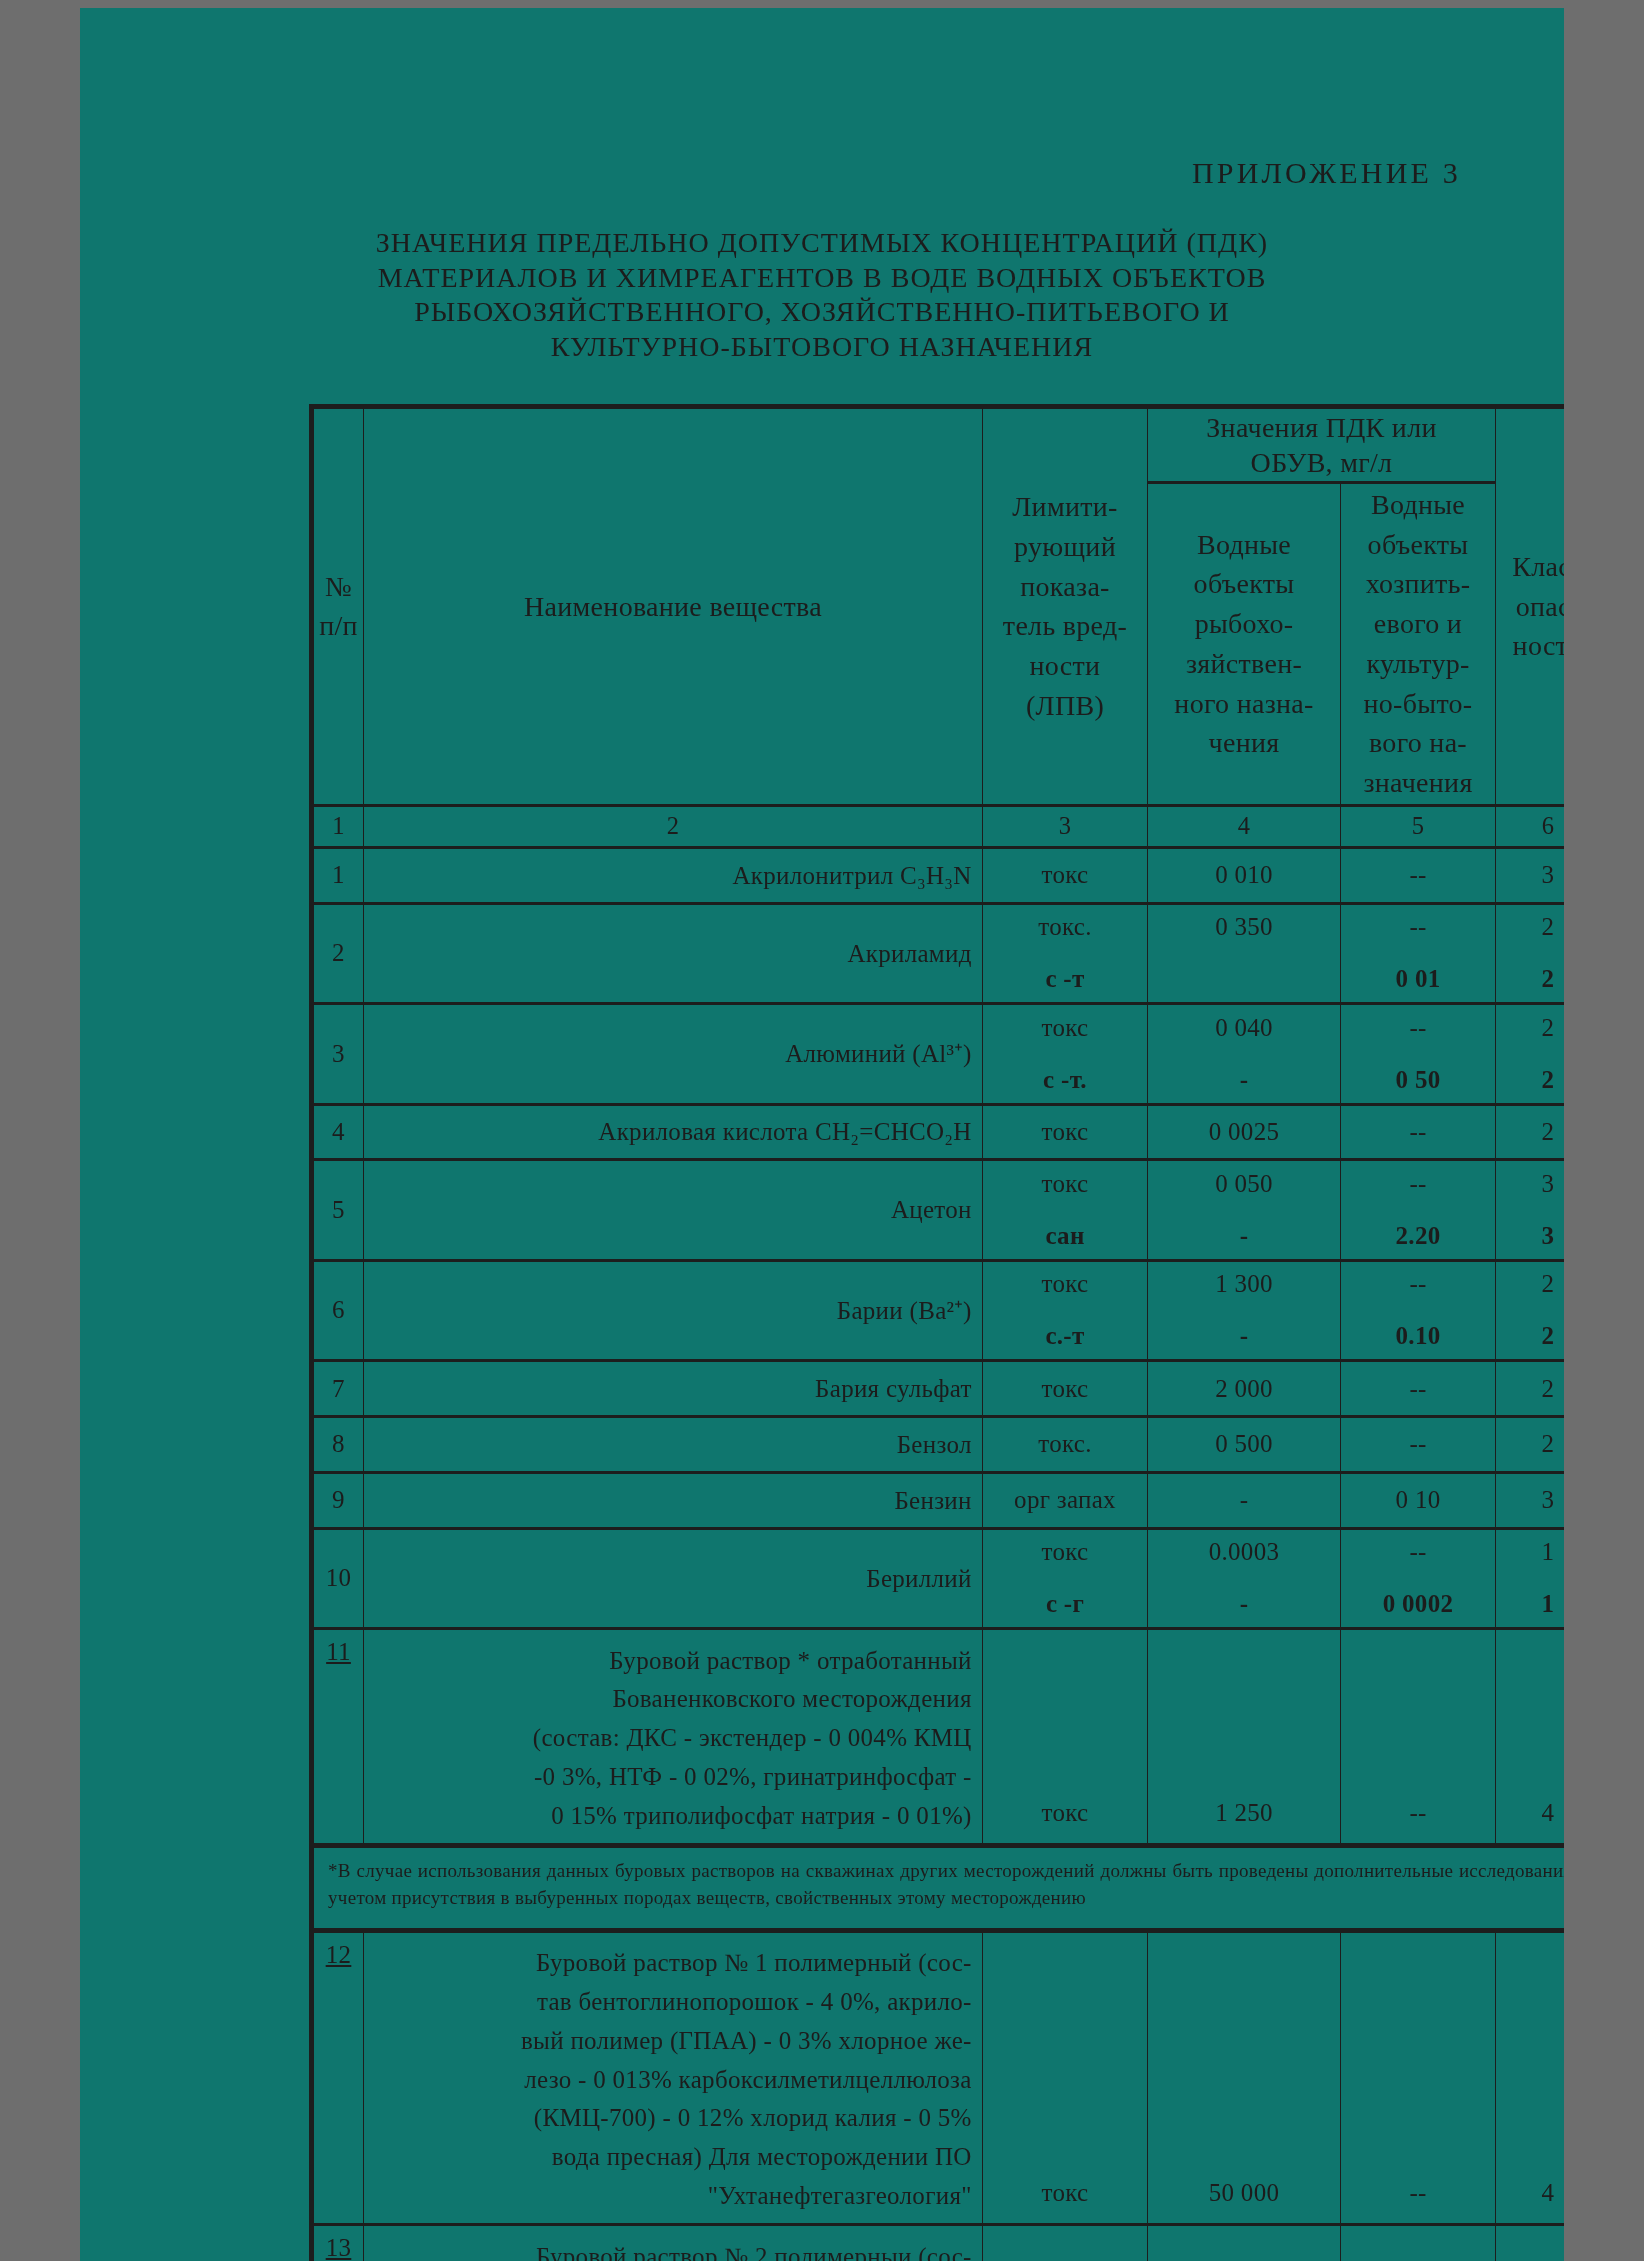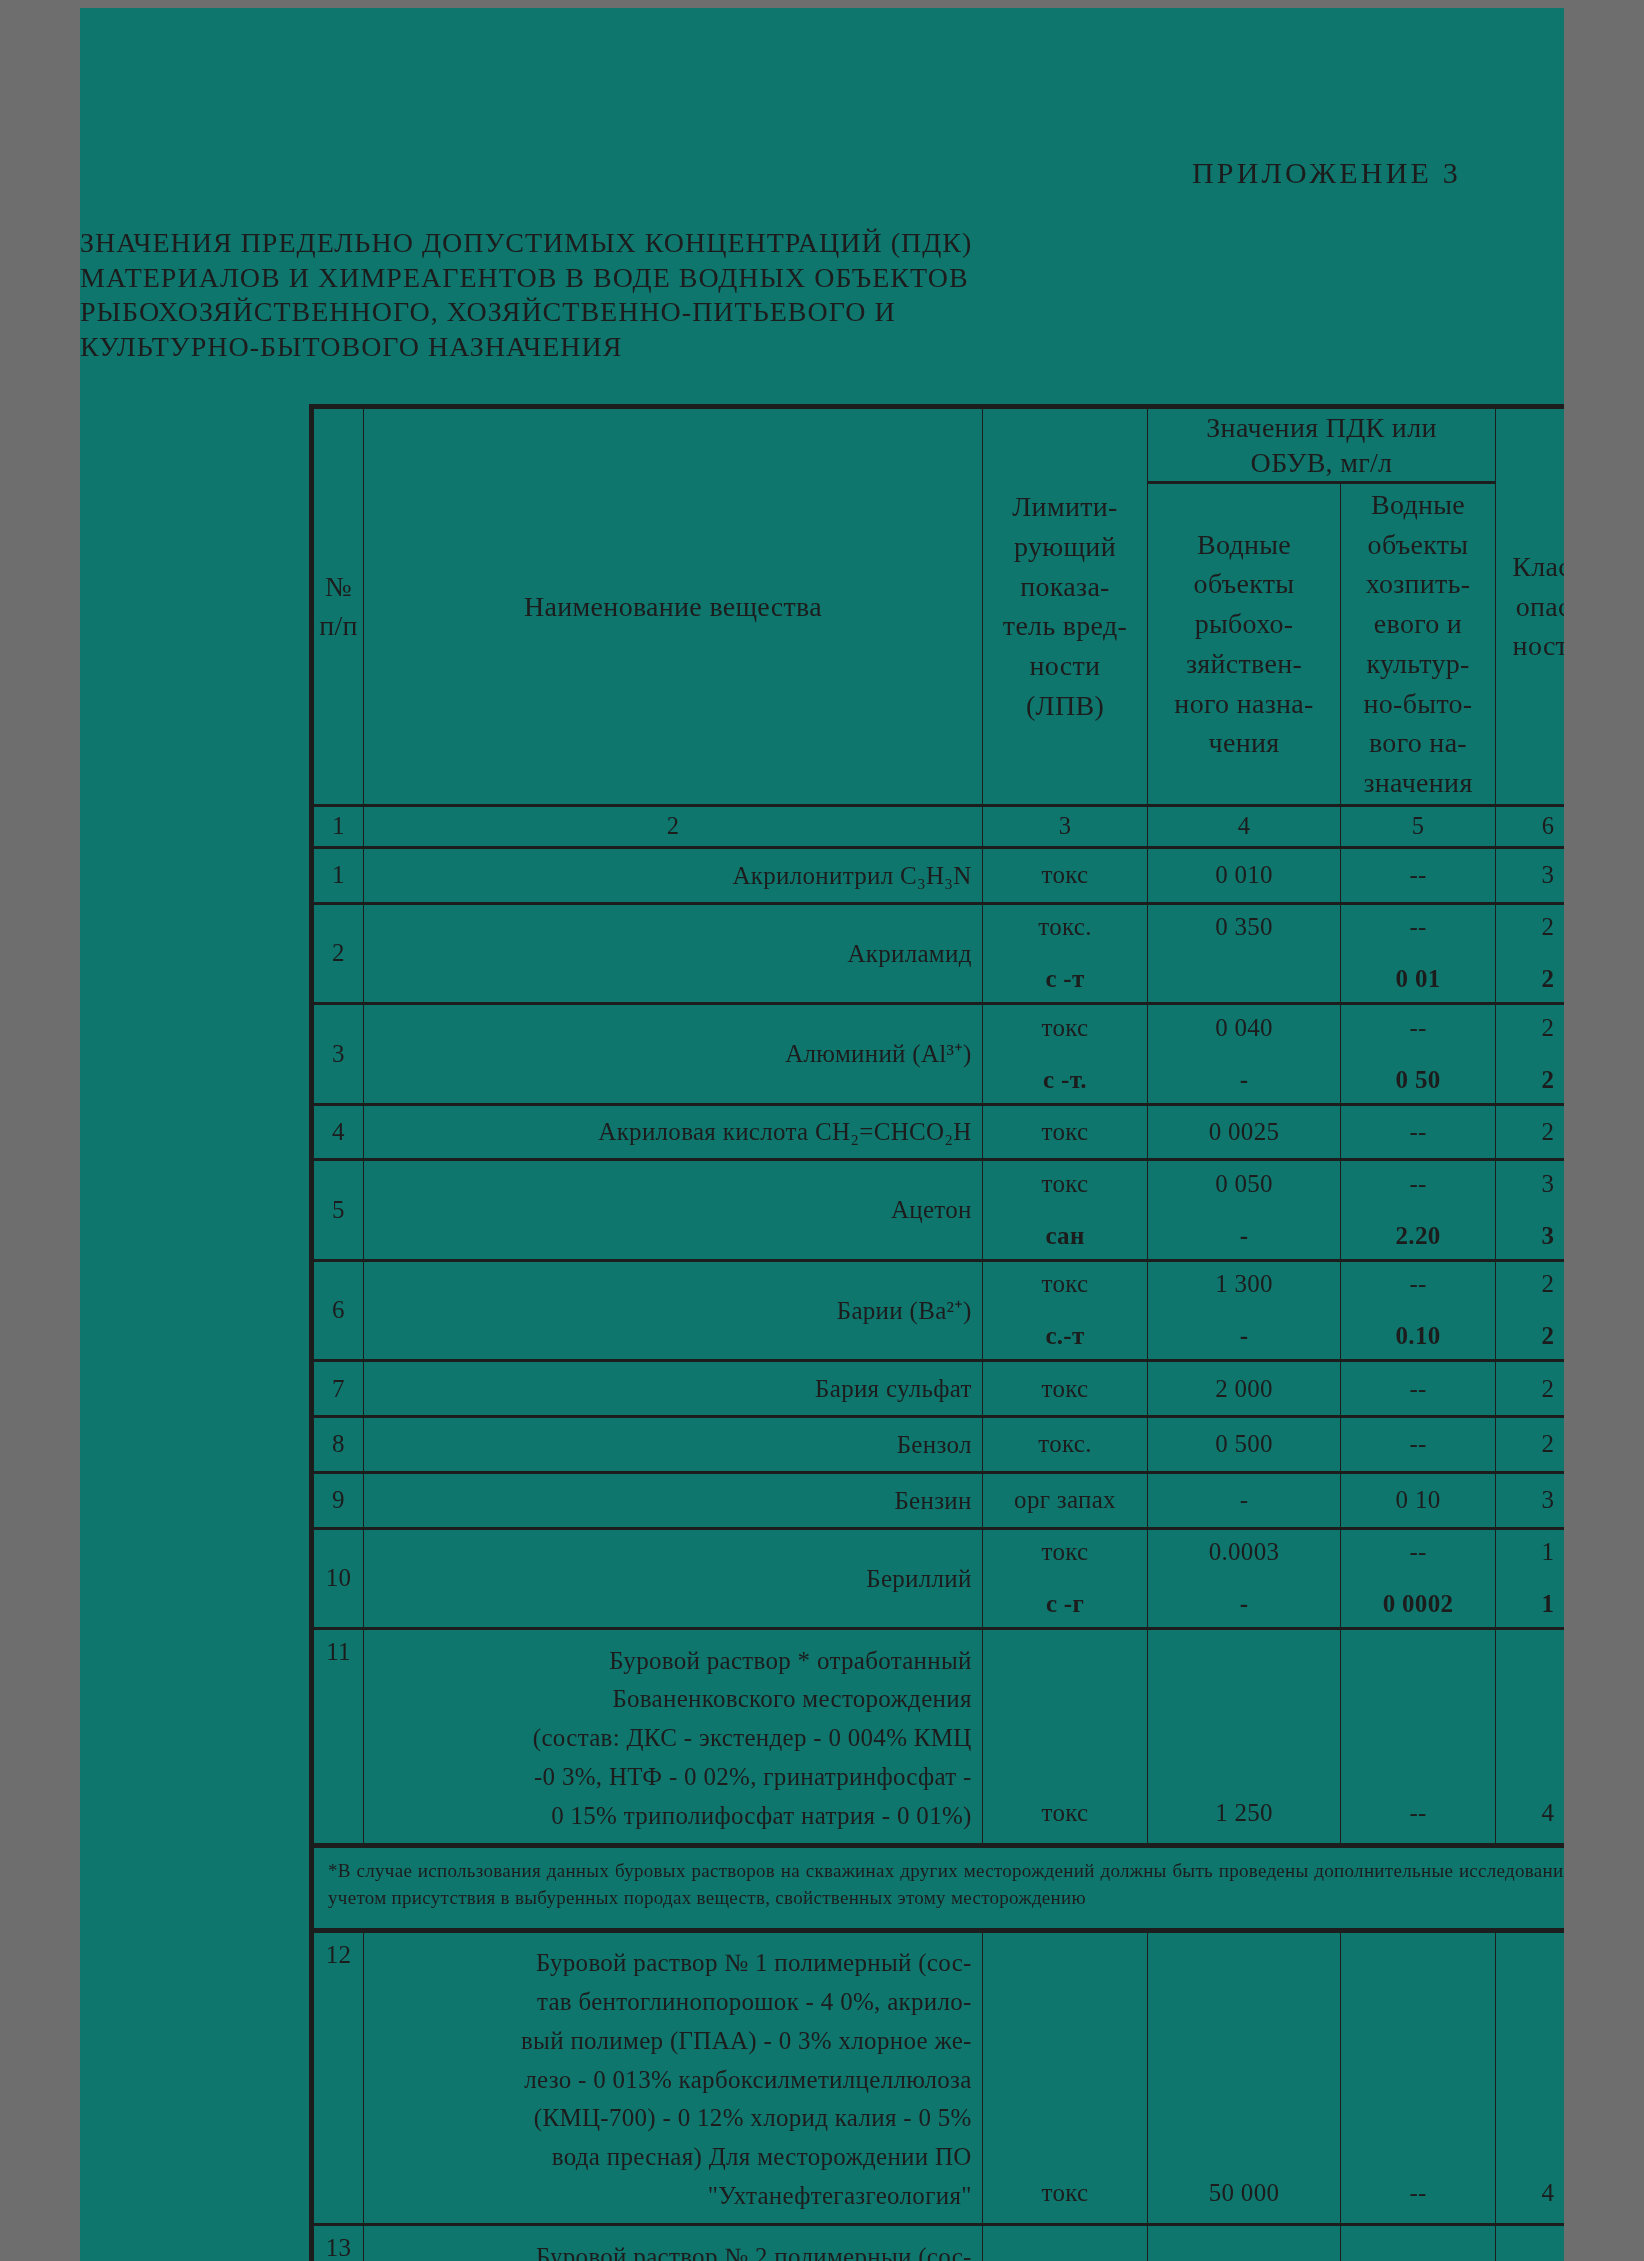--- a/index.html
+++ b/index.html
@@ -7,21 +7,21 @@
     width:1484px;height:2261px;background:#0f766e;color:#1c1c1c;
     font-family:"Liberation Serif", serif;position:relative;overflow:hidden;
     margin:8px auto;
   }
   .prelines{white-space:pre-line;}
   .appendix{
     padding-top:148px;padding-right:103px;text-align:right;
     font-size:30px;letter-spacing:3.2px;
   }
   .doc-title{
-    margin-top:36px;text-align:left;font-size:28px;line-height:1.24;
+    margin-top:36px;text-align:center;font-size:28px;line-height:1.24;
     letter-spacing:1px;
   }
   table.pdk-table{
     border-collapse:collapse;table-layout:fixed;
     margin:39px 0 0 229px;width:1290px;
     border:5.2px solid #1d1d1d;
   }
   .pdk-table th,.pdk-table td{
     border-left:1.9px solid #1d1d1d;border-right:1.9px solid #1d1d1d;
     border-top:3.9px solid #1d1d1d;border-bottom:3.9px solid #1d1d1d;
@@ -33,21 +33,21 @@
   tr.nums th{height:37px;font-size:24.5px;}
   tbody td{font-size:25px;text-align:center;vertical-align:middle;}
   td.num{height:37px;}
   td.name{
     text-align:right;padding:7.7px 10.3px 7.7px 14px;line-height:1.5;
   }
   td.val{padding:7.7px 2.6px;}
   td.val .line{height:30px;display:flex;align-items:center;justify-content:center;}
   td.val .line + .line{margin-top:22px;font-weight:bold;}
   tr.tall td.name{vertical-align:top;padding-top:11.6px;line-height:1.55;}
-  tr.tall td.num{vertical-align:top;padding-top:7.7px;}
+  tr.tall td.num{vertical-align:top;padding-top:7.7px;text-decoration:underline;}
   tr.tall td.val{vertical-align:bottom;padding-bottom:15.5px;}
   td.footnote{
     text-align:justify;font-size:19px;line-height:1.42;
     padding:10.3px 13px 15.5px 14px;
     border-top:5.2px solid #1d1d1d;border-bottom:5.2px solid #1d1d1d;
   }
 </style>
 </head>
 <body>
 

